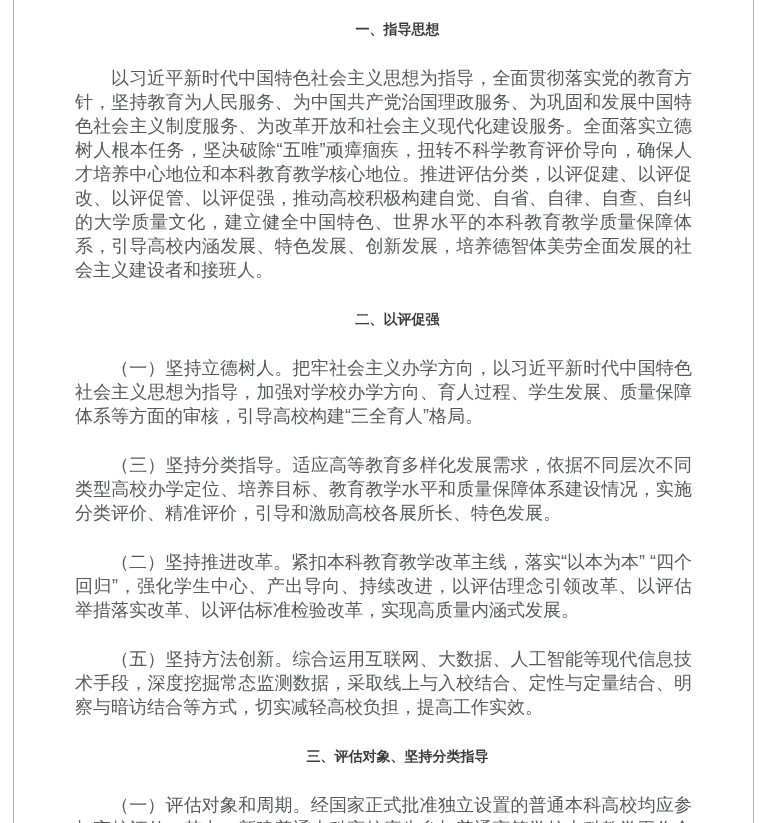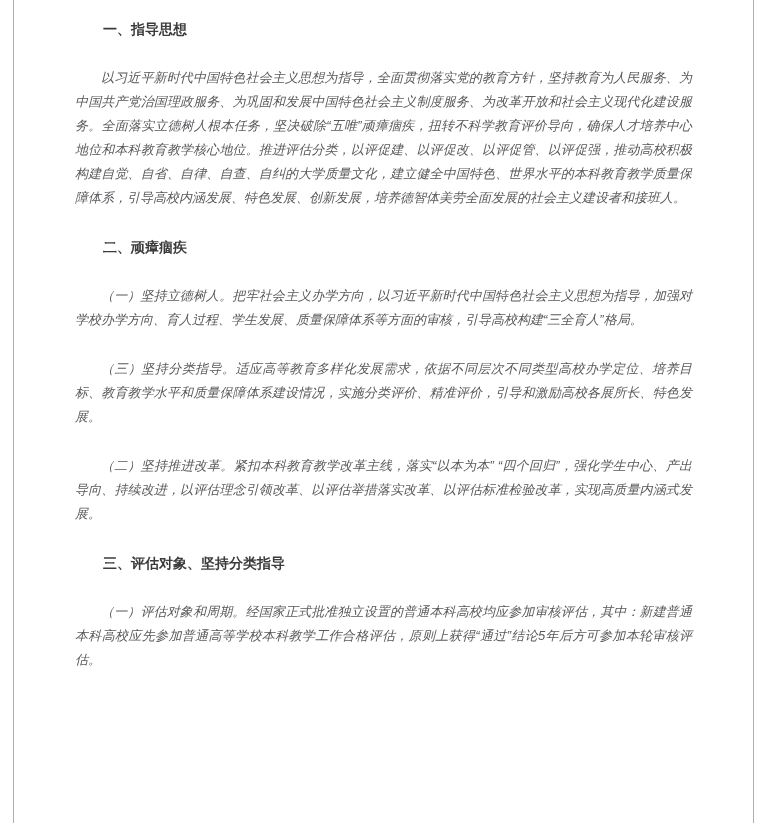--- a/index.html
+++ b/index.html
@@ -24,47 +24,48 @@
     padding: 17px 61px 0 61px;
     overflow: hidden;
   }
   .section-heading {
     font-size: 14px;
     font-weight: bold;
     color: #3c3c3c;
     line-height: 24px;
     margin: 0 0 25px 0;
     text-indent: 2em;
+    text-align: center;
   }
   .doc-paragraph {
-    font-size: 13px;
+    font-size: 18px;
     color: #58595b;
     line-height: 24px;
     margin: 0 0 25px 0;
     text-indent: 2em;
     text-align: justify;
-    font-style: italic;
   }
 </style>
 </head>
 <body>
 
 <div class="doc-card">
 
   <h3 class="section-heading">一、指导思想</h3>
 
   <p class="doc-paragraph">以习近平新时代中国特色社会主义思想为指导，全面贯彻落实党的教育方针，坚持教育为人民服务、为中国共产党治国理政服务、为巩固和发展中国特色社会主义制度服务、为改革开放和社会主义现代化建设服务。全面落实立德树人根本任务，坚决破除“五唯”顽瘴痼疾，扭转不科学教育评价导向，确保人才培养中心地位和本科教育教学核心地位。推进评估分类，以评促建、以评促改、以评促管、以评促强，推动高校积极构建自觉、自省、自律、自查、自纠的大学质量文化，建立健全中国特色、世界水平的本科教育教学质量保障体系，引导高校内涵发展、特色发展、创新发展，培养德智体美劳全面发展的社会主义建设者和接班人。</p>
 
-  <h3 class="section-heading">二、顽瘴痼疾</h3>
+  <h3 class="section-heading">二、以评促强</h3>
 
   <p class="doc-paragraph">（一）坚持立德树人。把牢社会主义办学方向，以习近平新时代中国特色社会主义思想为指导，加强对学校办学方向、育人过程、学生发展、质量保障体系等方面的审核，引导高校构建“三全育人”格局。</p>
 
   <p class="doc-paragraph">（三）坚持分类指导。适应高等教育多样化发展需求，依据不同层次不同类型高校办学定位、培养目标、教育教学水平和质量保障体系建设情况，实施分类评价、精准评价，引导和激励高校各展所长、特色发展。</p>
 
   <p class="doc-paragraph">（二）坚持推进改革。紧扣本科教育教学改革主线，落实“以本为本” “四个回归”，强化学生中心、产出导向、持续改进，以评估理念引领改革、以评估举措落实改革、以评估标准检验改革，实现高质量内涵式发展。</p>
 
 
+  <p class="doc-paragraph">（五）坚持方法创新。综合运用互联网、大数据、人工智能等现代信息技术手段，深度挖掘常态监测数据，采取线上与入校结合、定性与定量结合、明察与暗访结合等方式，切实减轻高校负担，提高工作实效。</p>
 
   <h3 class="section-heading">三、评估对象、坚持分类指导</h3>
 
   <p class="doc-paragraph">（一）评估对象和周期。经国家正式批准独立设置的普通本科高校均应参加审核评估，其中：新建普通本科高校应先参加普通高等学校本科教学工作合格评估，原则上获得“通过”结论5年后方可参加本轮审核评估。</p>
 
 </div>
 
 </body></html>

